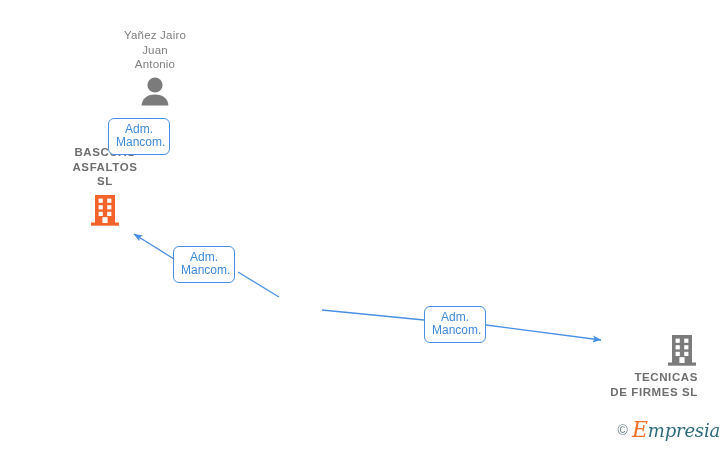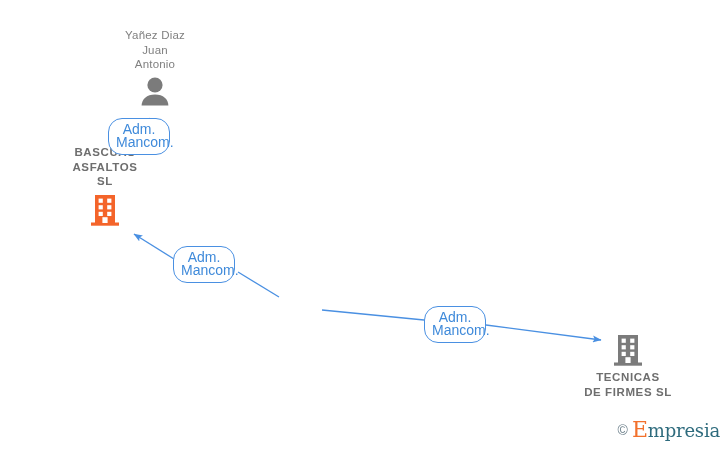--- a/index.html
+++ b/index.html
@@ -54,23 +54,23 @@
   }
   .label-above .node-label { margin-bottom: 4px; }
   .label-below .node-label { margin-top: 3px; }
 
   
   .edge-label {
     position: absolute;
     z-index: 4;
     background: #ffffff;
     border: 1px solid #4a90e2;
-    border-radius: 14px;
+    border-radius: 6px;
     color: #3f8ada;
-    font-size: 14px;
+    font-size: 12px;
     line-height: 13px;
     text-align: center;
     padding: 4px 7px 5px 7px;
     white-space: pre-line;
     box-sizing: border-box;
   }
 
   
   #watermark {
     position: absolute;
@@ -80,20 +80,21 @@
     display: flex;
     align-items: center;
     gap: 4px;
   }
   #watermark .copy {
     font-size: 14px;
     color: #6b7f8a;
   }
   #watermark .brand {
     font-family: "DejaVu Serif", serif;
+    font-style: italic;
     font-size: 18px;
     color: #2e6b7d;
     letter-spacing: -0.2px;
   }
   #watermark .brand .cap {
     color: #f2712c;
     font-size: 22px;
   }
 </style>
 </head>
@@ -117,21 +118,21 @@
       <path d="M174,259 L134,234" fill="none" stroke="#4a90e2" stroke-width="1.3" marker-end="url(#arrowhead)"></path>
     </g>
 
     <g>
       <path d="M322,310 L424,320" fill="none" stroke="#4a90e2" stroke-width="1.3"></path>
       <path d="M486,325 L601,340" fill="none" stroke="#4a90e2" stroke-width="1.3" marker-end="url(#arrowhead)"></path>
     </g>
   </svg>
 
   <div class="node label-above" style="left:85px; top:28px;">
-    <span class="node-label">Yañez Diaz
+    <span class="node-label">Yañez Jairo
 Juan
 Antonio</span>
     <span class="node-icon">
       <svg width="34" height="30" viewBox="0 0 34 30">
         <circle cx="17" cy="9" r="7.6" fill="#7b7b7b"></circle>
         <path d="M17,18.4 C8.8,18.4 3.6,23.2 3.6,29.6 L30.4,29.6 C30.4,23.2 25.2,18.4 17,18.4 Z" fill="#7b7b7b"></path>
       </svg>
     </span>
   </div>
 
@@ -148,21 +149,21 @@
         <rect x="9.6" y="12.2" width="4.2" height="4.2" fill="#ffffff"></rect>
         <rect x="18.2" y="12.2" width="4.2" height="4.2" fill="#ffffff"></rect>
         <rect x="9.6" y="18.8" width="4.2" height="4.2" fill="#ffffff"></rect>
         <rect x="18.2" y="18.8" width="4.2" height="4.2" fill="#ffffff"></rect>
         <rect x="13.4" y="24.2" width="5.2" height="5.8" fill="#ffffff"></rect>
       </svg>
     </span>
   </div>
 
 
-  <div class="node label-below" style="left:558px; top:333px;">
+  <div class="node label-below" style="left:558px; top:333px;text-align:right;">
     <span class="node-icon">
       <svg width="32" height="34" viewBox="0 0 32 34">
         <rect x="6" y="2" width="20" height="28" fill="#7b7b7b"></rect>
         <rect x="2" y="29.5" width="28" height="3.2" fill="#7b7b7b"></rect>
         <rect x="9.6" y="5.6" width="4.2" height="4.2" fill="#ffffff"></rect>
         <rect x="18.2" y="5.6" width="4.2" height="4.2" fill="#ffffff"></rect>
         <rect x="9.6" y="12.2" width="4.2" height="4.2" fill="#ffffff"></rect>
         <rect x="18.2" y="12.2" width="4.2" height="4.2" fill="#ffffff"></rect>
         <rect x="9.6" y="18.8" width="4.2" height="4.2" fill="#ffffff"></rect>
         <rect x="18.2" y="18.8" width="4.2" height="4.2" fill="#ffffff"></rect>

